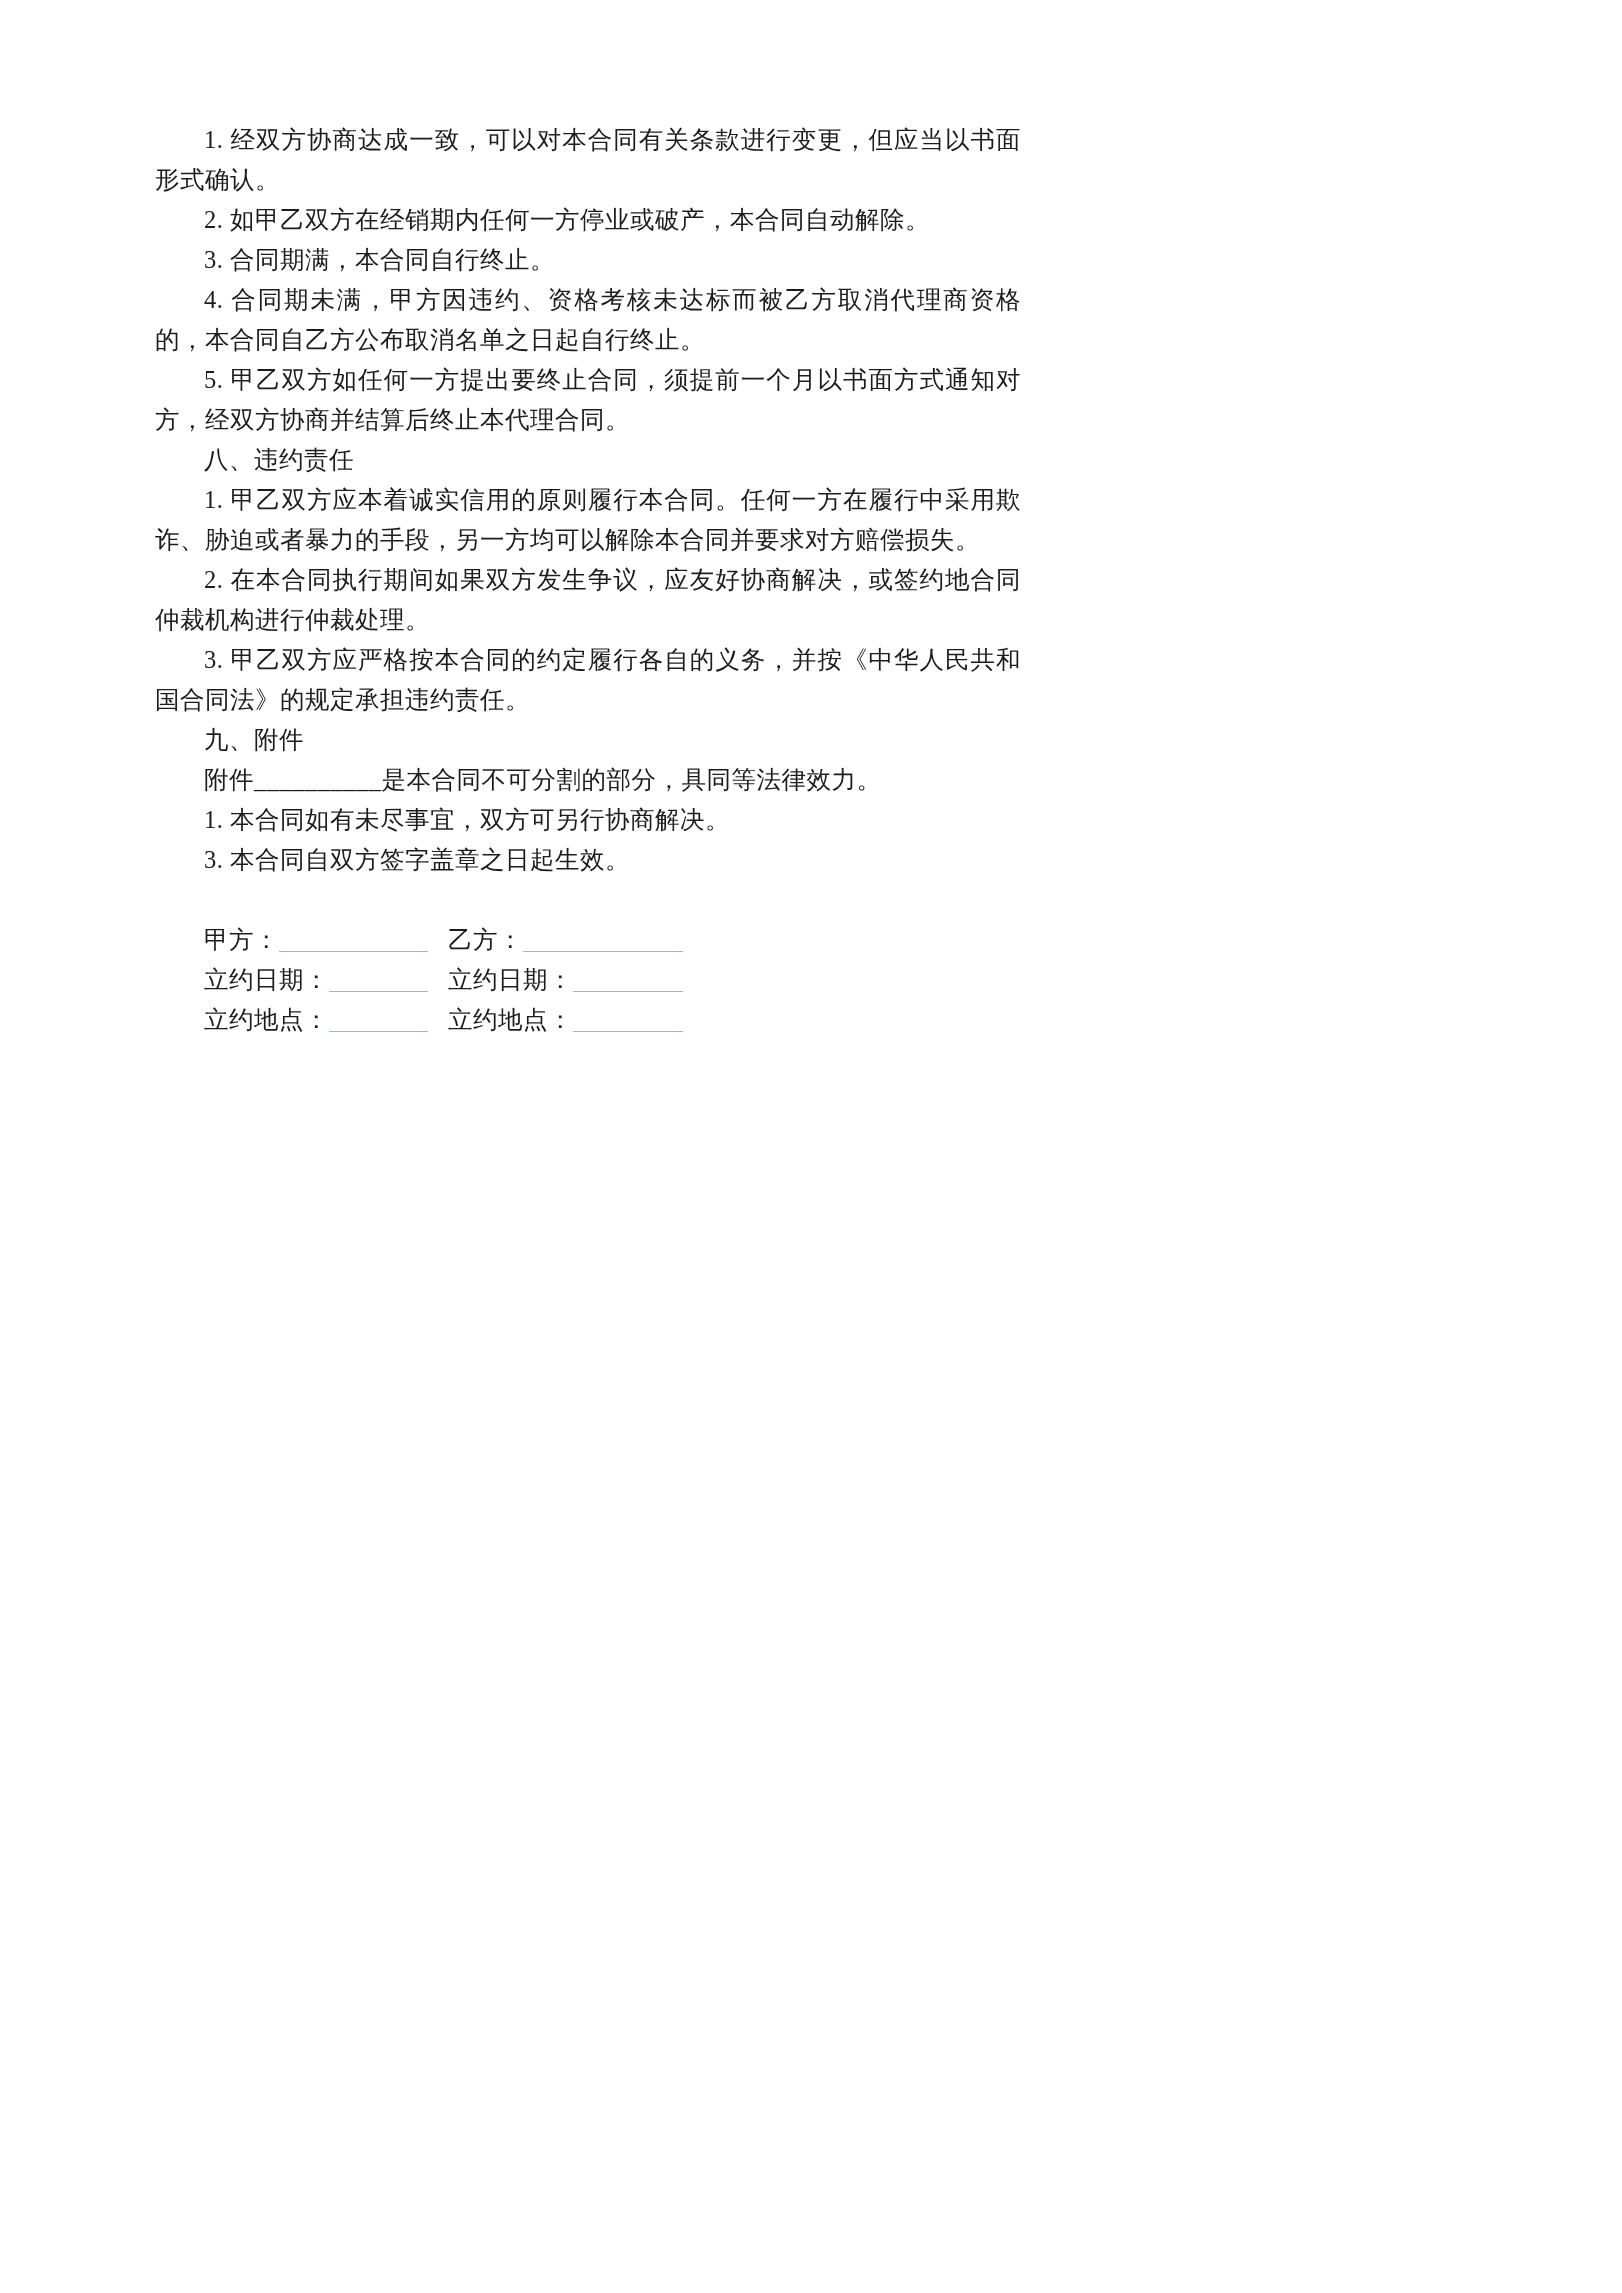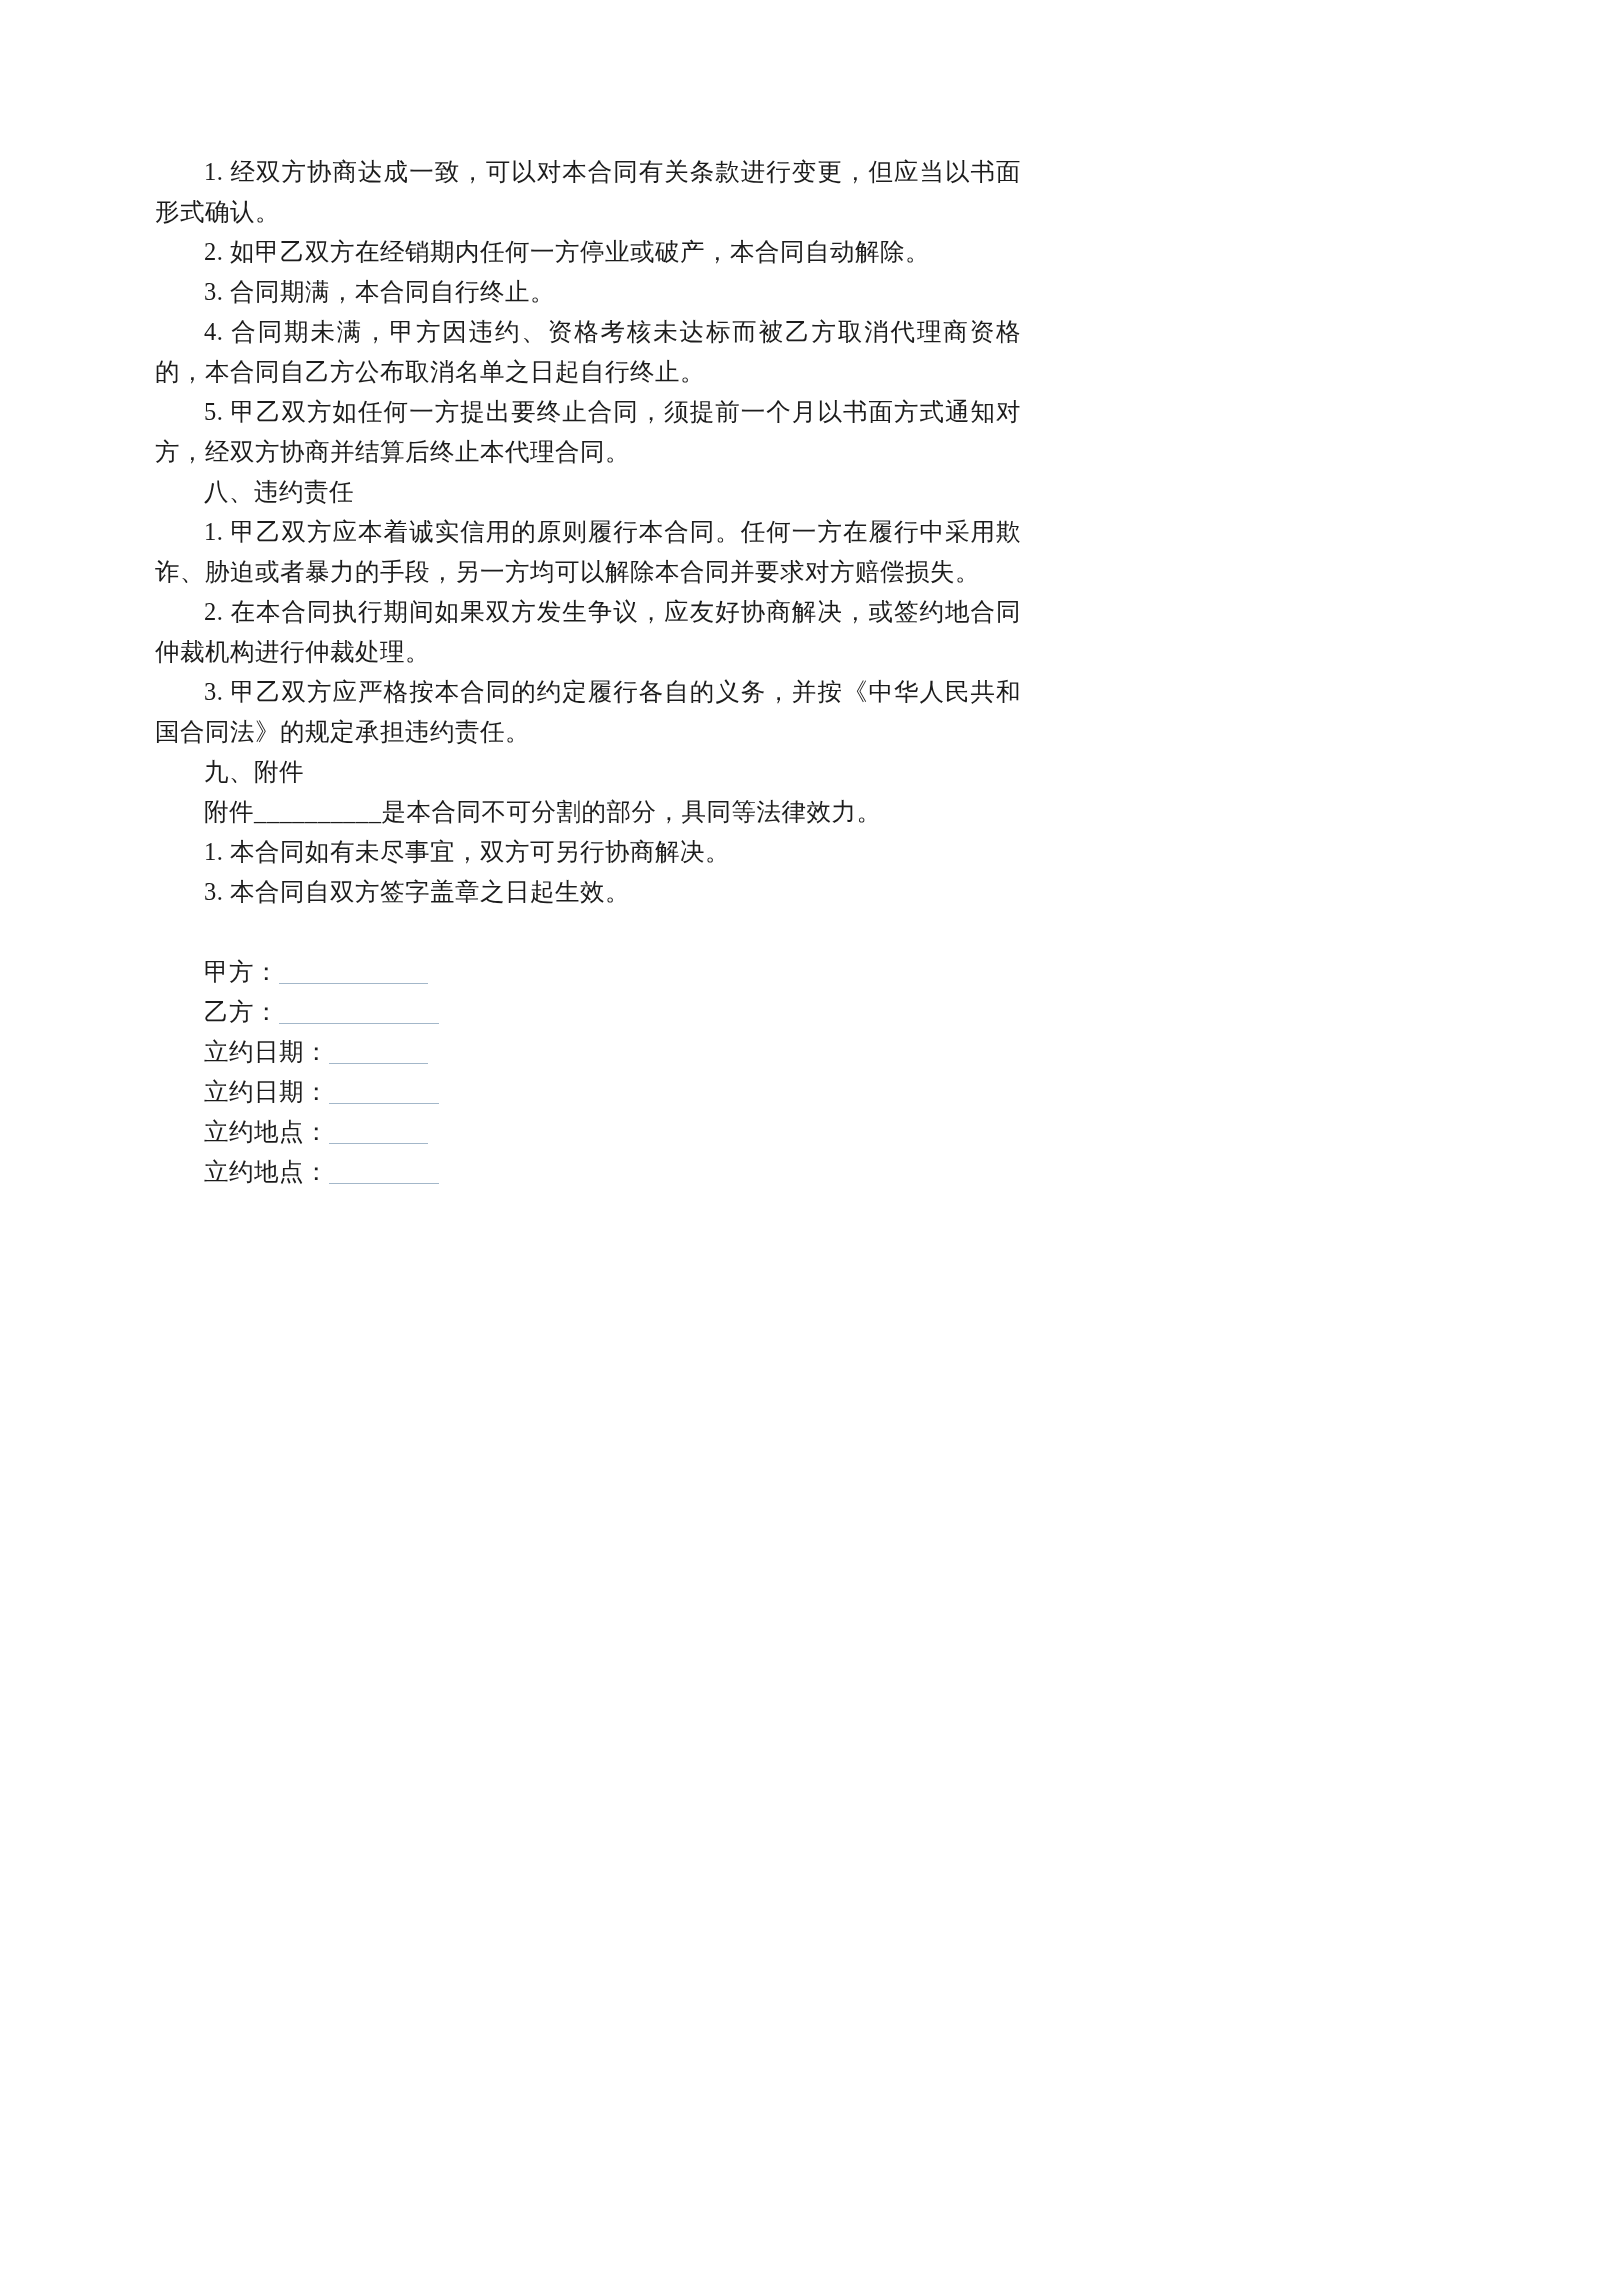--- a/index.html
+++ b/index.html
@@ -12,30 +12,30 @@
   body{
     width:1623px;height:2294px;
     background:var(--page-bg);
     font-family:"Liberation Serif","DejaVu Serif",serif;
     color:var(--text-color);
     overflow:hidden;
   }
   .page{position:relative;width:1623px;height:2294px;background:var(--page-bg);}
   .content{
     position:absolute;left:155px;top:120px;width:866px;
-    font-size:24.5px;line-height:40px;margin-top:32px;
+    font-size:24.5px;line-height:40px;
   }
   .para{
     margin:0;
     text-indent:49px;
     text-align:justify;
     letter-spacing:0.5px;
   }
   .sig-block{margin-top:40px;padding-left:49px;}
-  .sig-row{display:flex;line-height:40px;flex-direction:column;}
+  .sig-row{display:flex;line-height:40px;}
   .sig-cell{display:flex;}
   .cell-left{width:244px;padding-right:20px;}
   .cell-right{width:235px;}
   .sig-label{white-space:nowrap;letter-spacing:0.5px;}
   .sig-line{flex:1;border-bottom:1.8px solid var(--line-color);margin-bottom:8.2px;}
 </style>
 </head>
 <body>
 
 <div class="page">

